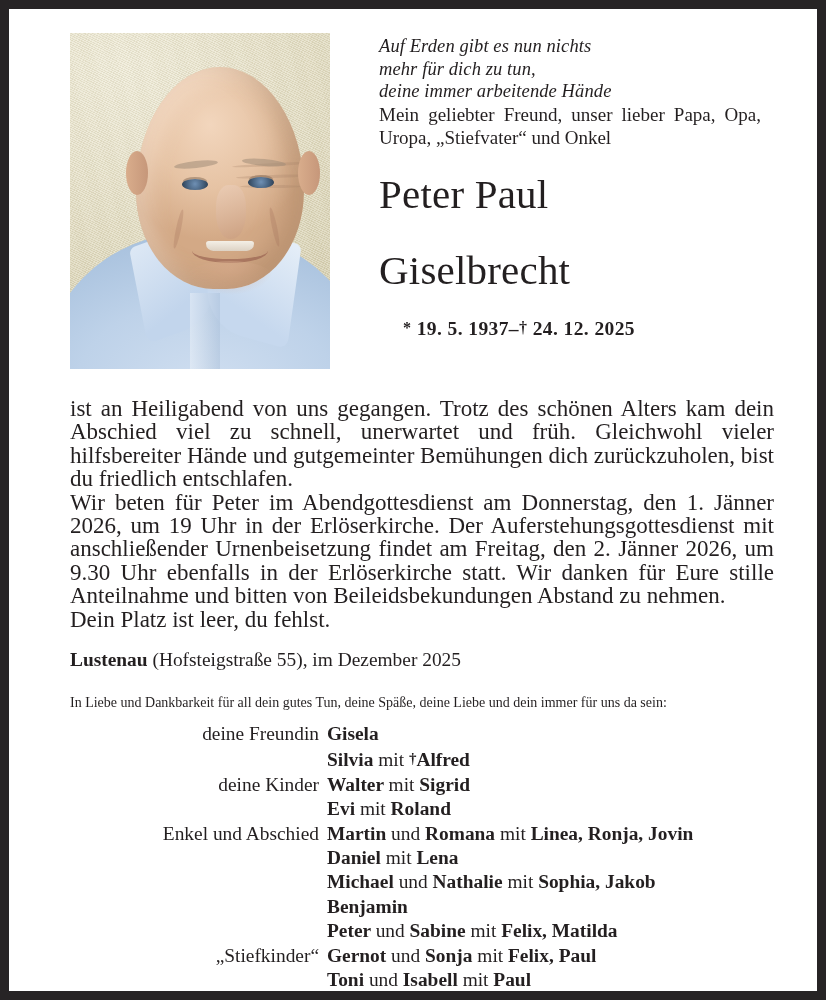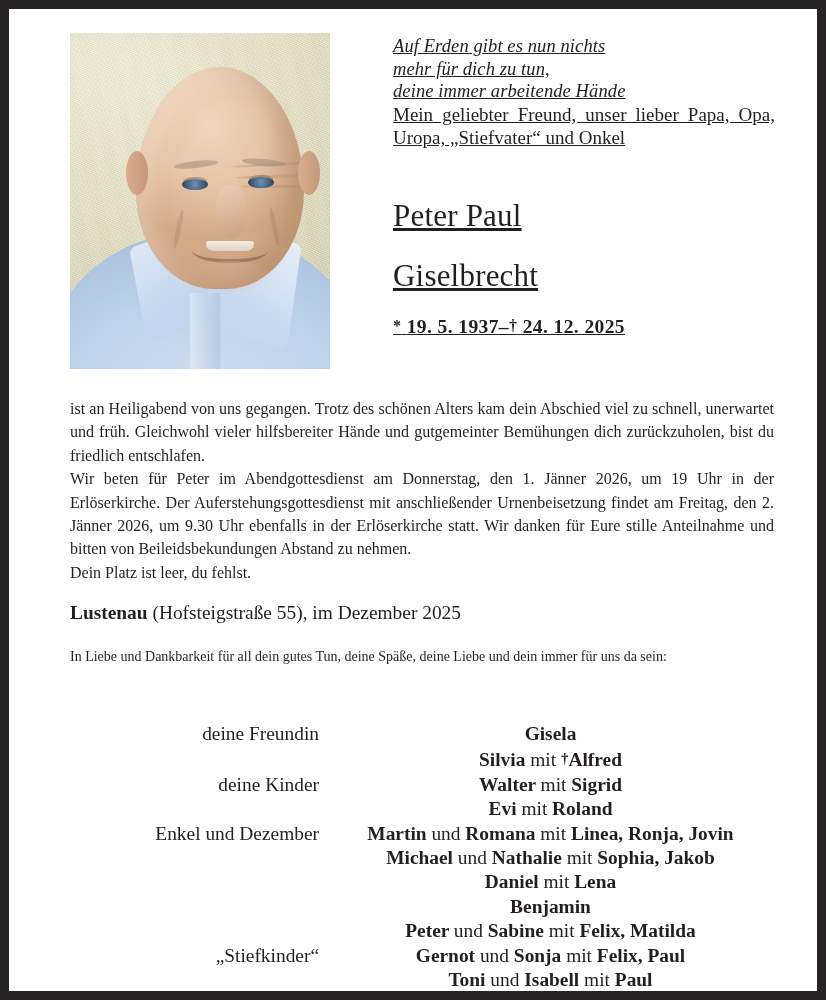--- a/index.html
+++ b/index.html
@@ -206,67 +206,67 @@
     background: rgba(165,130,104,.28);
     border-radius: 50%;
   }
   .w1 { left: 96px; top: 96px; width: 86px; transform: rotate(-3deg); }
   .w2 { left: 100px; top: 108px; width: 74px; transform: rotate(-2deg); }
   .w3 { left: 104px; top: 118px; width: 62px; }
 
   
   .rightcol {
     position: absolute;
-    left: 384px;
+    left: 370px;
     top: 26px;
     width: 382px;
-    text-decoration: underline;
   }
 
   .poem {
     font-style: italic;
     font-size: 18.5px;
     line-height: 22.6px;
     letter-spacing: .1px;
   }
   .poem div { white-space: pre; }
 
   .relation {
     font-size: 19px;
     line-height: 23.5px;
     text-align: justify;
     text-align-last: left;
   }
 
   .name {
-    margin-top: 36px;
-    font-size: 31px;
-    line-height: 60px;
+    margin-top: 6px;
+    font-size: 41px;
+    line-height: 76px;
     font-weight: 400;
     letter-spacing: .2px;
     white-space: pre-line;
   }
 
   .dates {
     margin-top: 10px;
     font-size: 19.5px;
     font-weight: bold;
     letter-spacing: .4px;
+    margin-left: 24px;
   }
   .dates .sym { font-size: 16px; vertical-align: 2px; }
 
   
   .body {
     position: absolute;
     left: 61px;
     top: 388px;
     width: 704px;
   }
   .para {
-    font-size: 16px;
+    font-size: 23px;
     line-height: 23.4px;
     text-align: justify;
     text-align-last: left;
     margin: 0;
   }
   .para + .para { margin-top: 0; }
 
   .place {
     margin-top: 17px;
     font-size: 19.4px;
@@ -298,21 +298,20 @@
   .famlabel {
     width: 257px;
     flex: 0 0 257px;
     text-align: right;
     padding-right: 8px;
     box-sizing: border-box;
   }
   .famnames {
     flex: 1 1 auto;
     font-weight: bold;
-    text-align: center;
   }
   .famnames .reg { font-weight: normal; }
   .famnames .dag { font-weight: bold; font-size: 15px; vertical-align: 3px; }
 </style>
 </head>
 <body>
 
 <div id="notice">
   <div class="inner">
 
@@ -387,30 +386,30 @@
         </div>
         <div class="famrow">
           <div class="famlabel">deine Kinder</div>
           <div class="famnames">Walter <span class="reg">mit</span> Sigrid</div>
         </div>
         <div class="famrow">
           <div class="famlabel"></div>
           <div class="famnames">Evi <span class="reg">mit</span> Roland</div>
         </div>
         <div class="famrow">
-          <div class="famlabel">Enkel und Dezember</div>
+          <div class="famlabel">Enkel und Abschied</div>
           <div class="famnames">Martin <span class="reg">und</span> Romana <span class="reg">mit</span> Linea, Ronja, Jovin</div>
         </div>
         <div class="famrow">
           <div class="famlabel"></div>
+          <div class="famnames">Daniel <span class="reg">mit</span> Lena</div>
+        </div>
+        <div class="famrow">
+          <div class="famlabel"></div>
           <div class="famnames">Michael <span class="reg">und</span> Nathalie <span class="reg">mit</span> Sophia, Jakob</div>
-        </div>
-        <div class="famrow">
-          <div class="famlabel"></div>
-          <div class="famnames">Daniel <span class="reg">mit</span> Lena</div>
         </div>
         <div class="famrow">
           <div class="famlabel"></div>
           <div class="famnames">Benjamin</div>
         </div>
         <div class="famrow">
           <div class="famlabel"></div>
           <div class="famnames">Peter <span class="reg">und</span> Sabine <span class="reg">mit</span> Felix, Matilda</div>
         </div>
         <div class="famrow">

